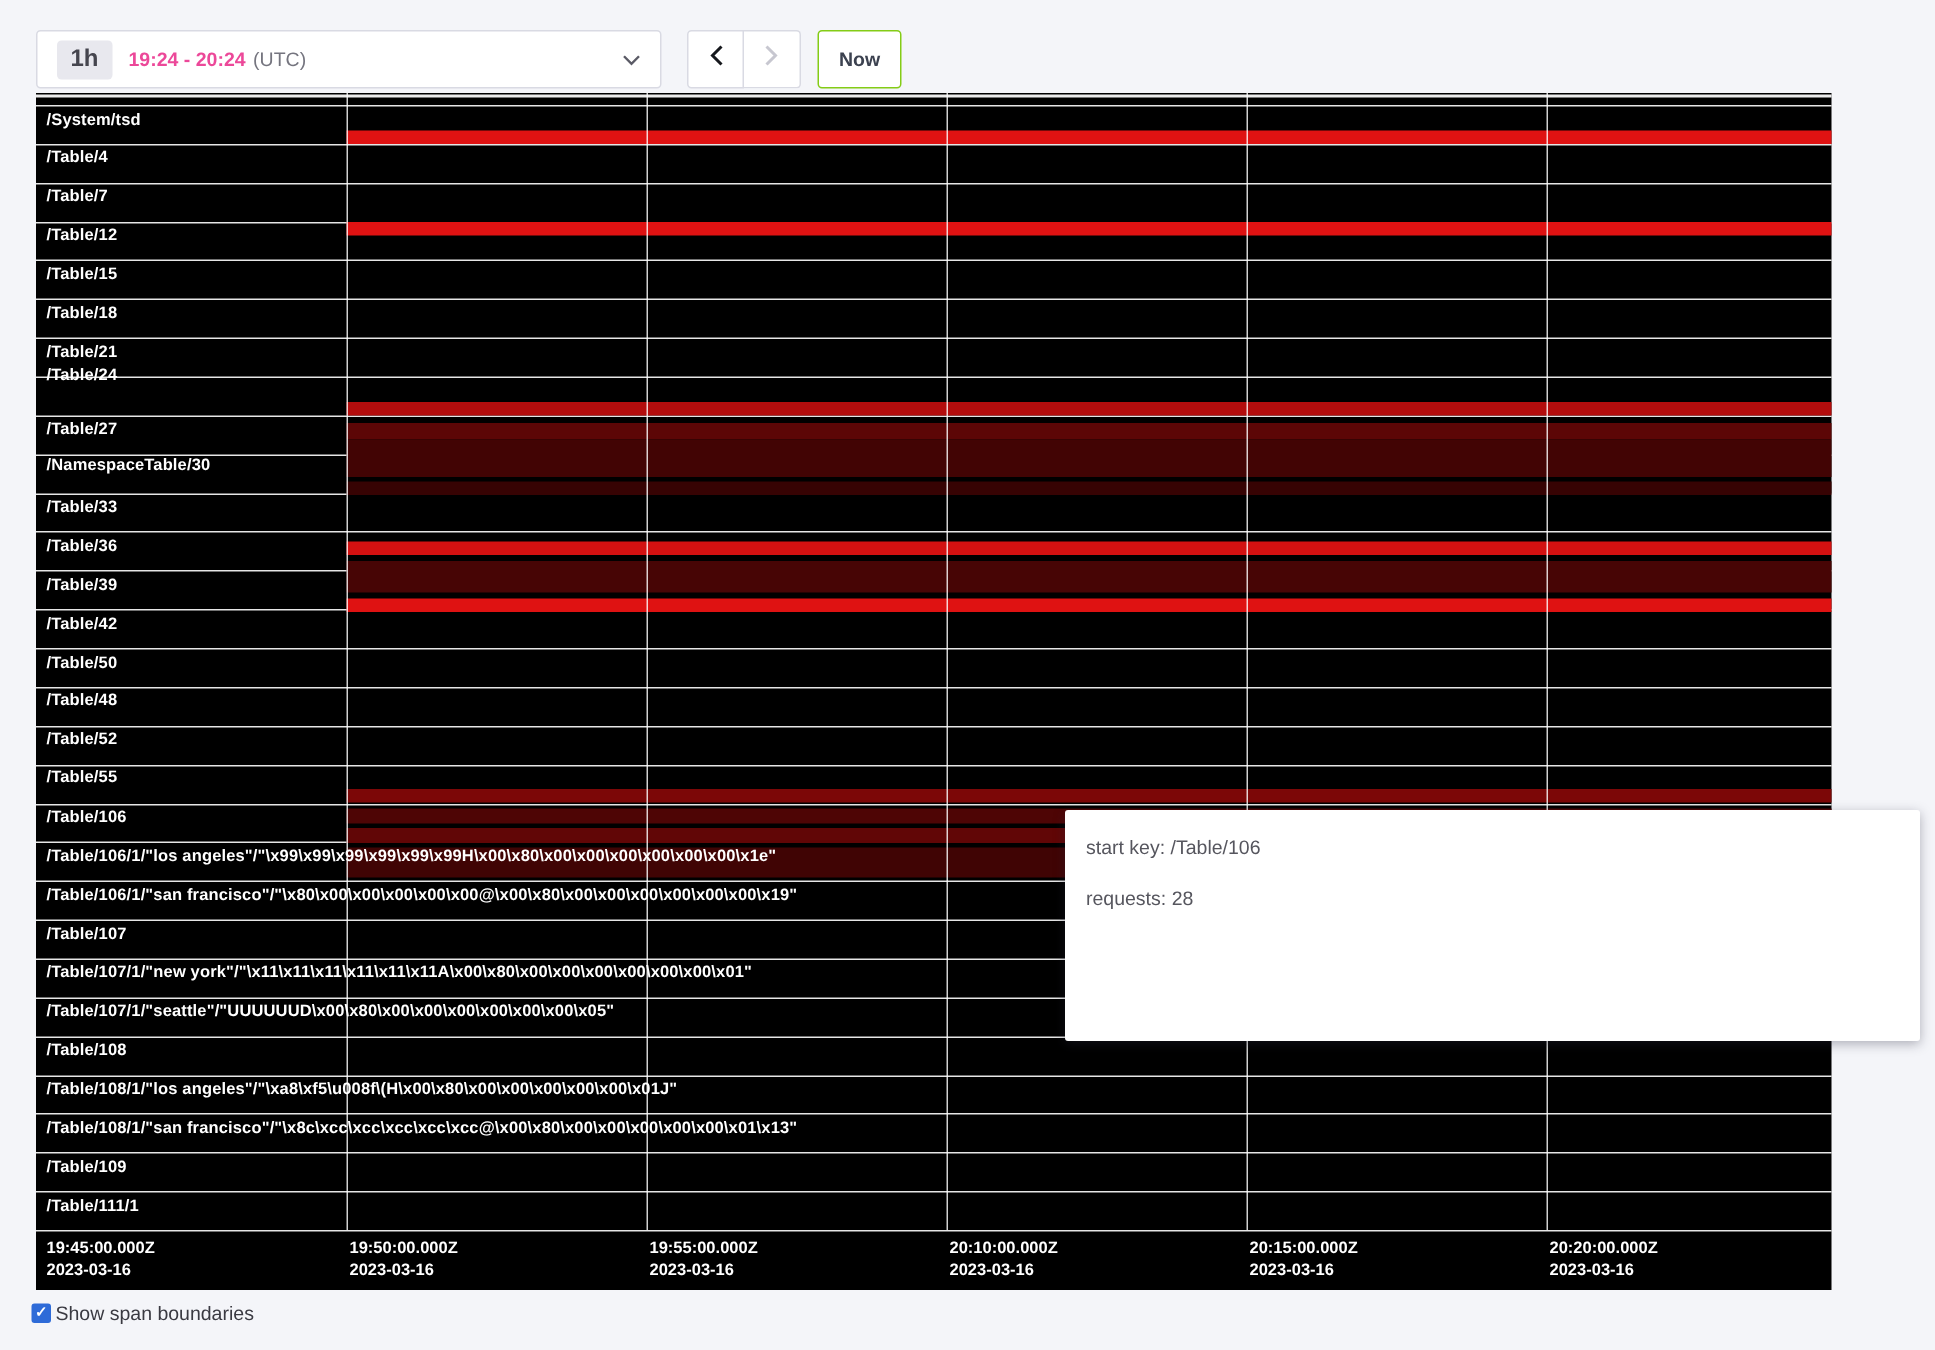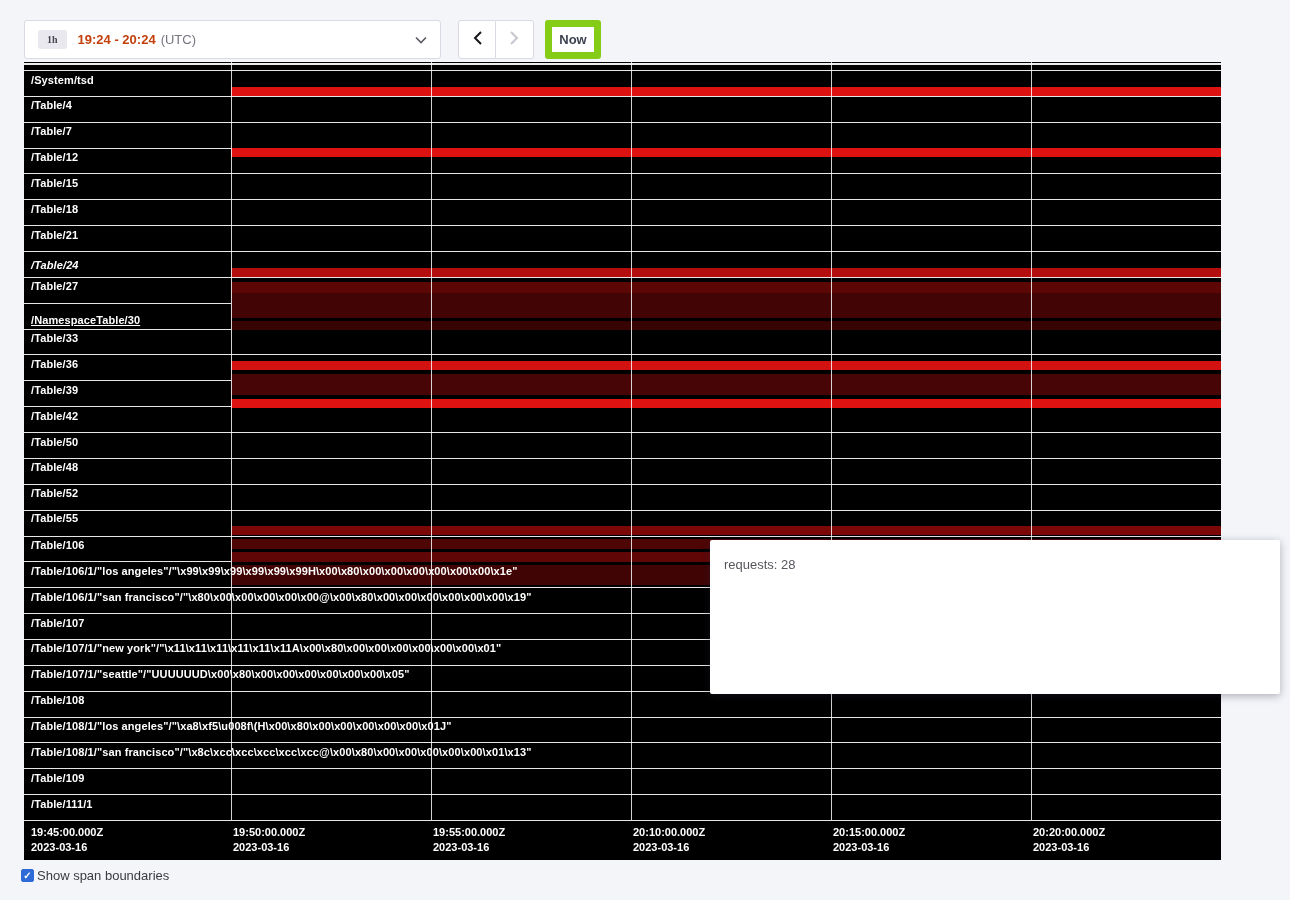--- a/index.html
+++ b/index.html
@@ -11,37 +11,37 @@
   body { position:relative; }
 
   
   .range-select {
     position:absolute; left:24px; top:20px; width:417px; height:39px;
     background:#fff; border:1px solid #d9dae3; border-radius:3px;
     display:flex; align-items:center; padding:0 13px; cursor:pointer;
   }
   .badge {
     background:#e8e8ee; border-radius:3px; padding:4px 9px;
-    font-size:10px; font-weight:700; color:#45454e;font-family:Liberation Serif, serif;
-  }
-  .range-text { margin-left:11px; font-size:13px; font-weight:700; color:#c2410c; }
+    font-size:16px; font-weight:700; color:#45454e;
+  }
+  .range-text { margin-left:11px; font-size:13px; font-weight:700; color:#ec4899; }
   .tz { margin-left:5px; font-size:13px; font-weight:400; color:#75757f; }
   .chev { margin-left:auto; display:flex; align-items:center; }
 
   .nav-group { position:absolute; left:458px; top:20px; height:39px; display:flex; }
   .nav-btn {
     width:38px; height:39px; background:#fff; border:1px solid #d9dae3;
     display:flex; align-items:center; justify-content:center; cursor:pointer;
   }
   .nav-btn.prev { border-radius:3px 0 0 3px; }
   .nav-btn.next { border-radius:0 3px 3px 0; border-left:none; cursor:default; }
 
   .now-btn {
     position:absolute; left:545px; top:20px; height:39px; width:56px;
-    background:#fff; border:7px solid #84cc16; border-radius:3px;
+    background:#fff; border:1px solid #84cc16; border-radius:3px;
     font-size:13px; font-weight:700; color:#3c4250;
     display:flex; align-items:center; justify-content:center; cursor:pointer;
     font-family:"Liberation Sans", sans-serif;
   }
 
   
   .canvas {
     position:absolute; left:24px; top:62px; width:1197px; height:798px;
     background:#000;
   }
@@ -176,23 +176,23 @@
       <div class="gridline" style="left: 1007px;"></div>
     </div>
   <div class="layer" id="label-layer">
       <div class="row-label" style="top: 11.5px;">/System/tsd</div>
       <div class="row-label" style="top: 37.362px;">/Table/4</div>
       <div class="row-label" style="top: 63.224px;">/Table/7</div>
       <div class="row-label" style="top: 89.086px;">/Table/12</div>
       <div class="row-label" style="top: 114.948px;">/Table/15</div>
       <div class="row-label" style="top: 140.81px;">/Table/18</div>
       <div class="row-label" style="top: 166.672px;">/Table/21</div>
-      <div class="row-label" style="top: 197px; font-style: italic;">/Table/24</div>
+      <div class="row-label" style="top: 182px;">/Table/24</div>
       <div class="row-label" style="top: 218.396px;">/Table/27</div>
-      <div class="row-label" style="top: 252px; text-decoration: underline;">/NamespaceTable/30</div>
+      <div class="row-label" style="top: 242px;">/NamespaceTable/30</div>
       <div class="row-label" style="top: 270.12px;">/Table/33</div>
       <div class="row-label" style="top: 295.982px;">/Table/36</div>
       <div class="row-label" style="top: 321.844px;">/Table/39</div>
       <div class="row-label" style="top: 347.706px;">/Table/42</div>
       <div class="row-label" style="top: 373.568px;">/Table/50</div>
       <div class="row-label" style="top: 399.43px;">/Table/48</div>
       <div class="row-label" style="top: 425.292px;">/Table/52</div>
       <div class="row-label" style="top: 450px;">/Table/55</div>
       <div class="row-label" style="top: 477.016px;">/Table/106</div>
       <div class="row-label" style="top: 502.878px;">/Table/106/1/"los angeles"/"\x99\x99\x99\x99\x99\x99H\x00\x80\x00\x00\x00\x00\x00\x00\x1e"</div>
@@ -227,20 +227,21 @@
         <div>20:15:00.000Z</div>
         <div>2023-03-16</div>
       </div>
       <div class="time-tick" style="left: 1009px;">
         <div>20:20:00.000Z</div>
         <div>2023-03-16</div>
       </div>
     </div>
 
   <div class="tooltip">
+    <div>start key: /Table/106</div>
     <div>requests: 28</div>
   </div>
 </div>
 
 <div class="footer">
   <div class="checkbox">
     <span class="check">✓</span>
   </div>
   <span class="cb-label">Show span boundaries</span>
 </div>

